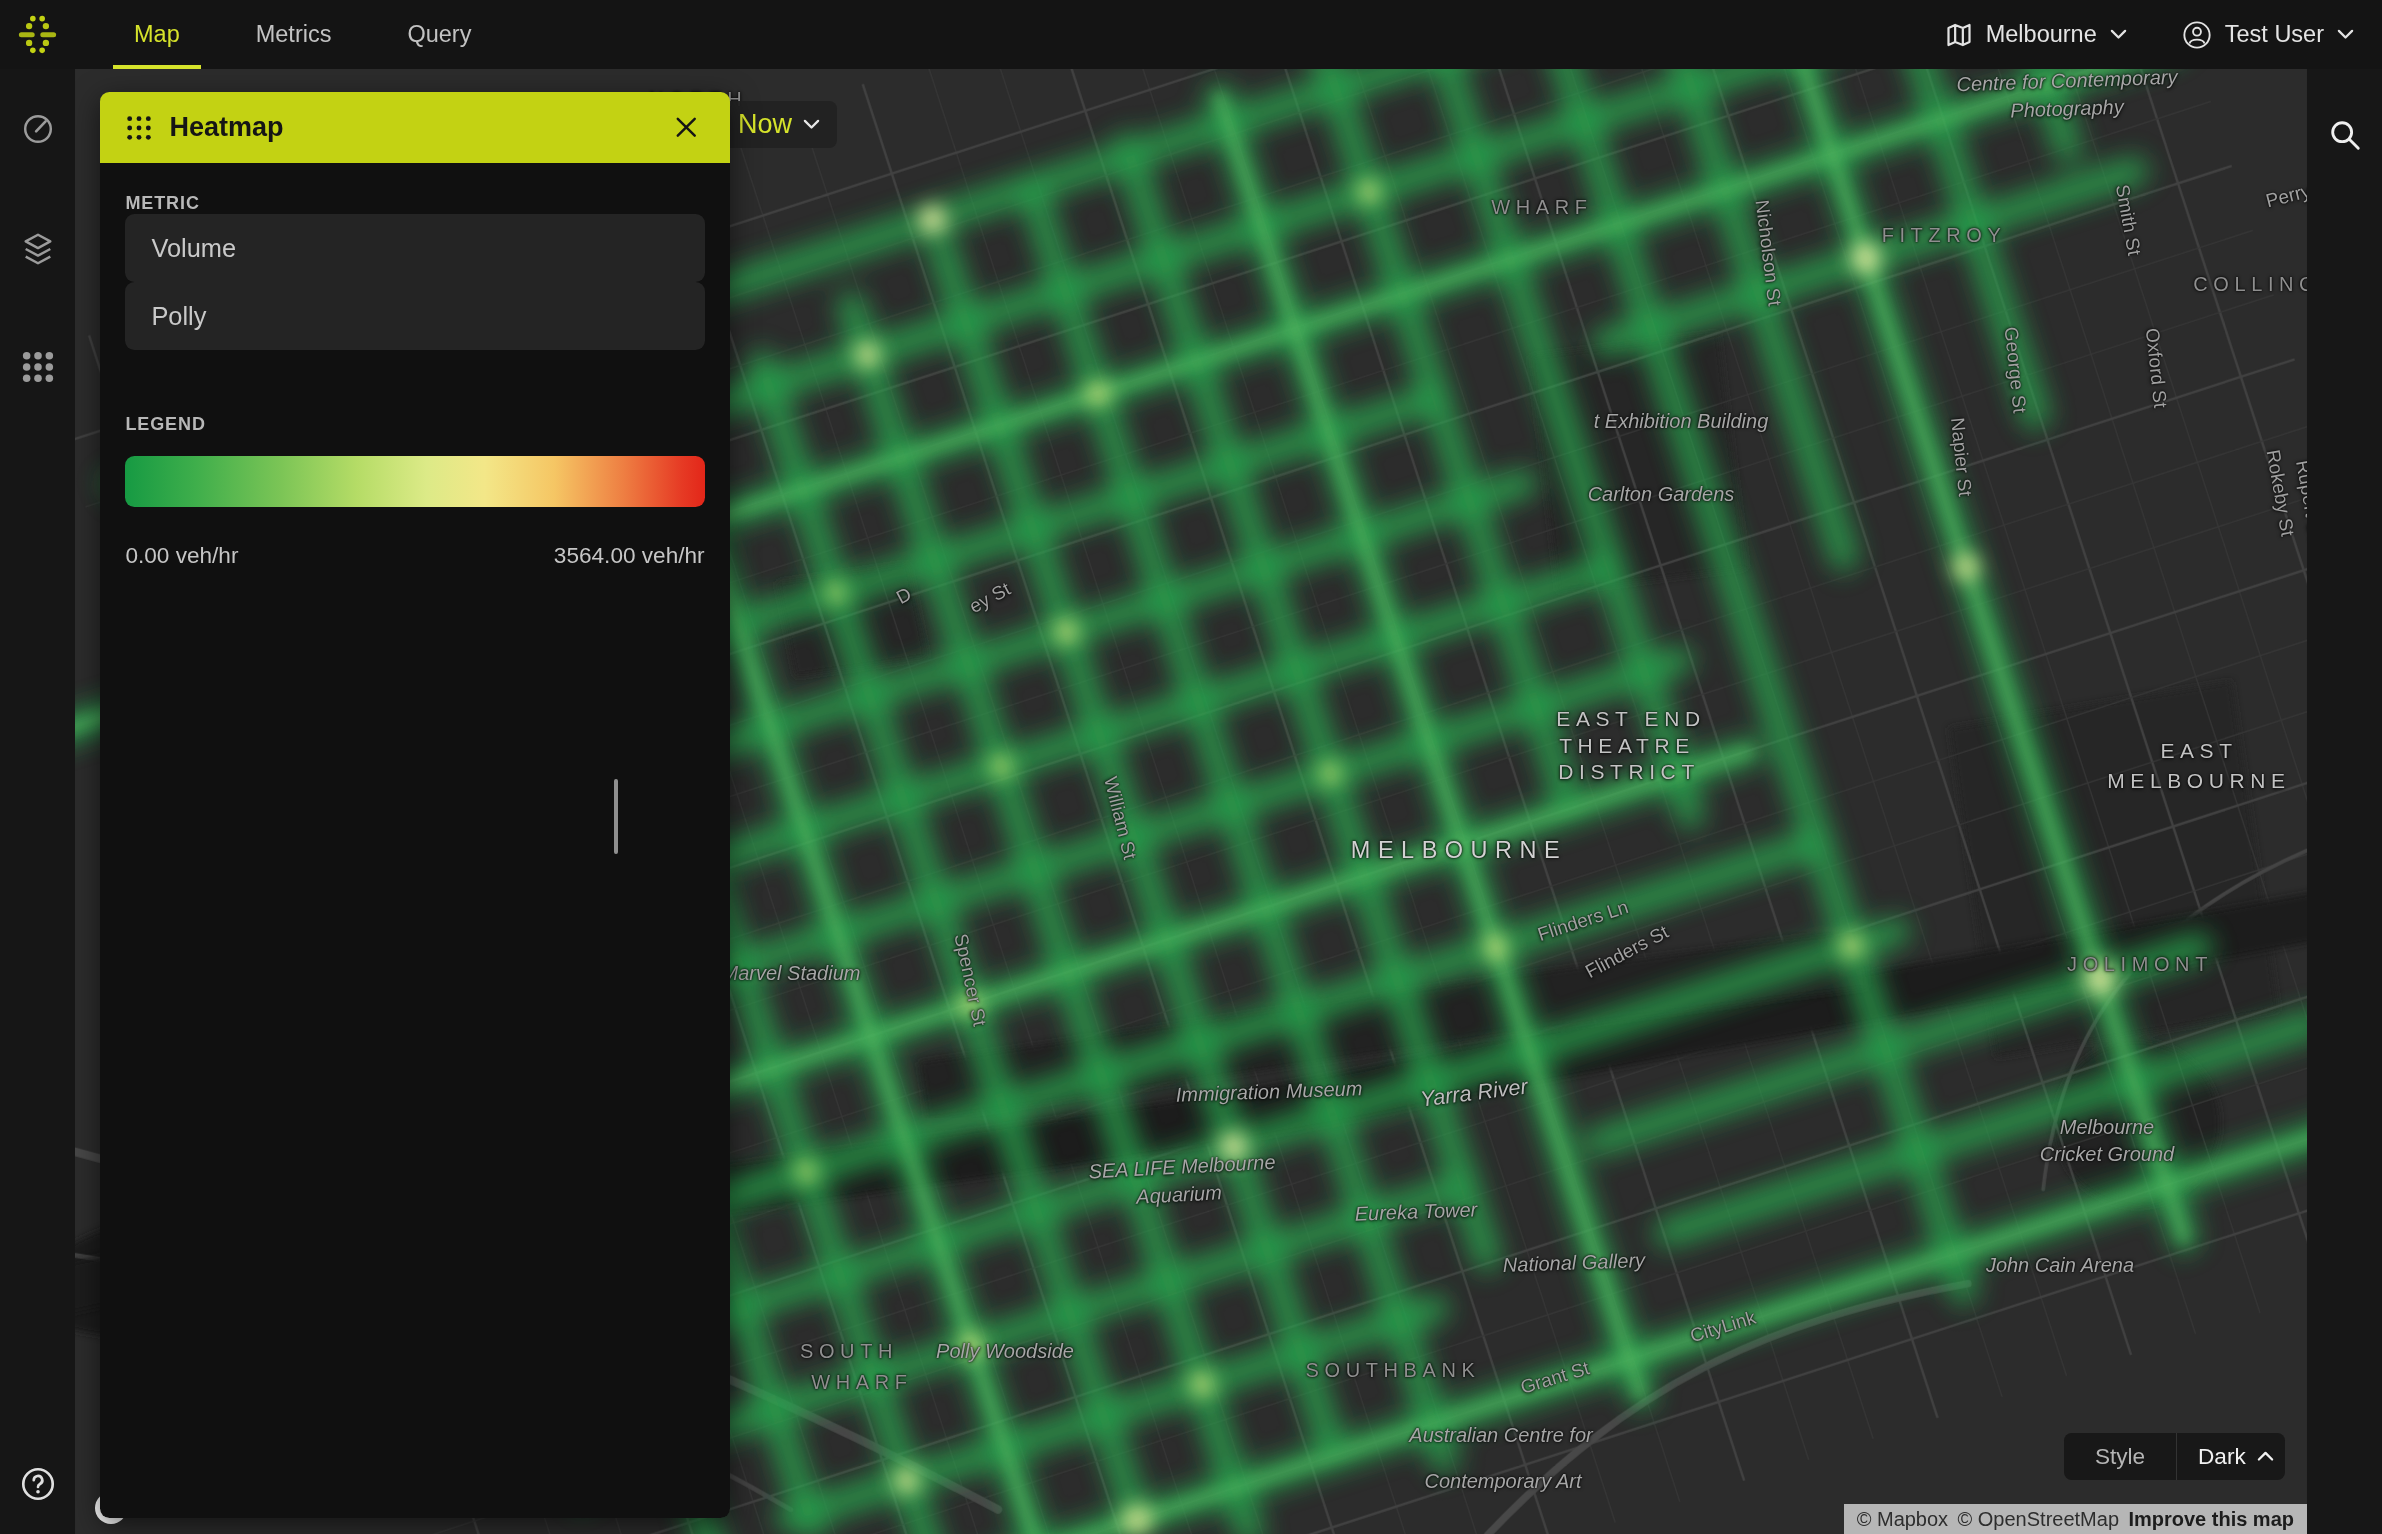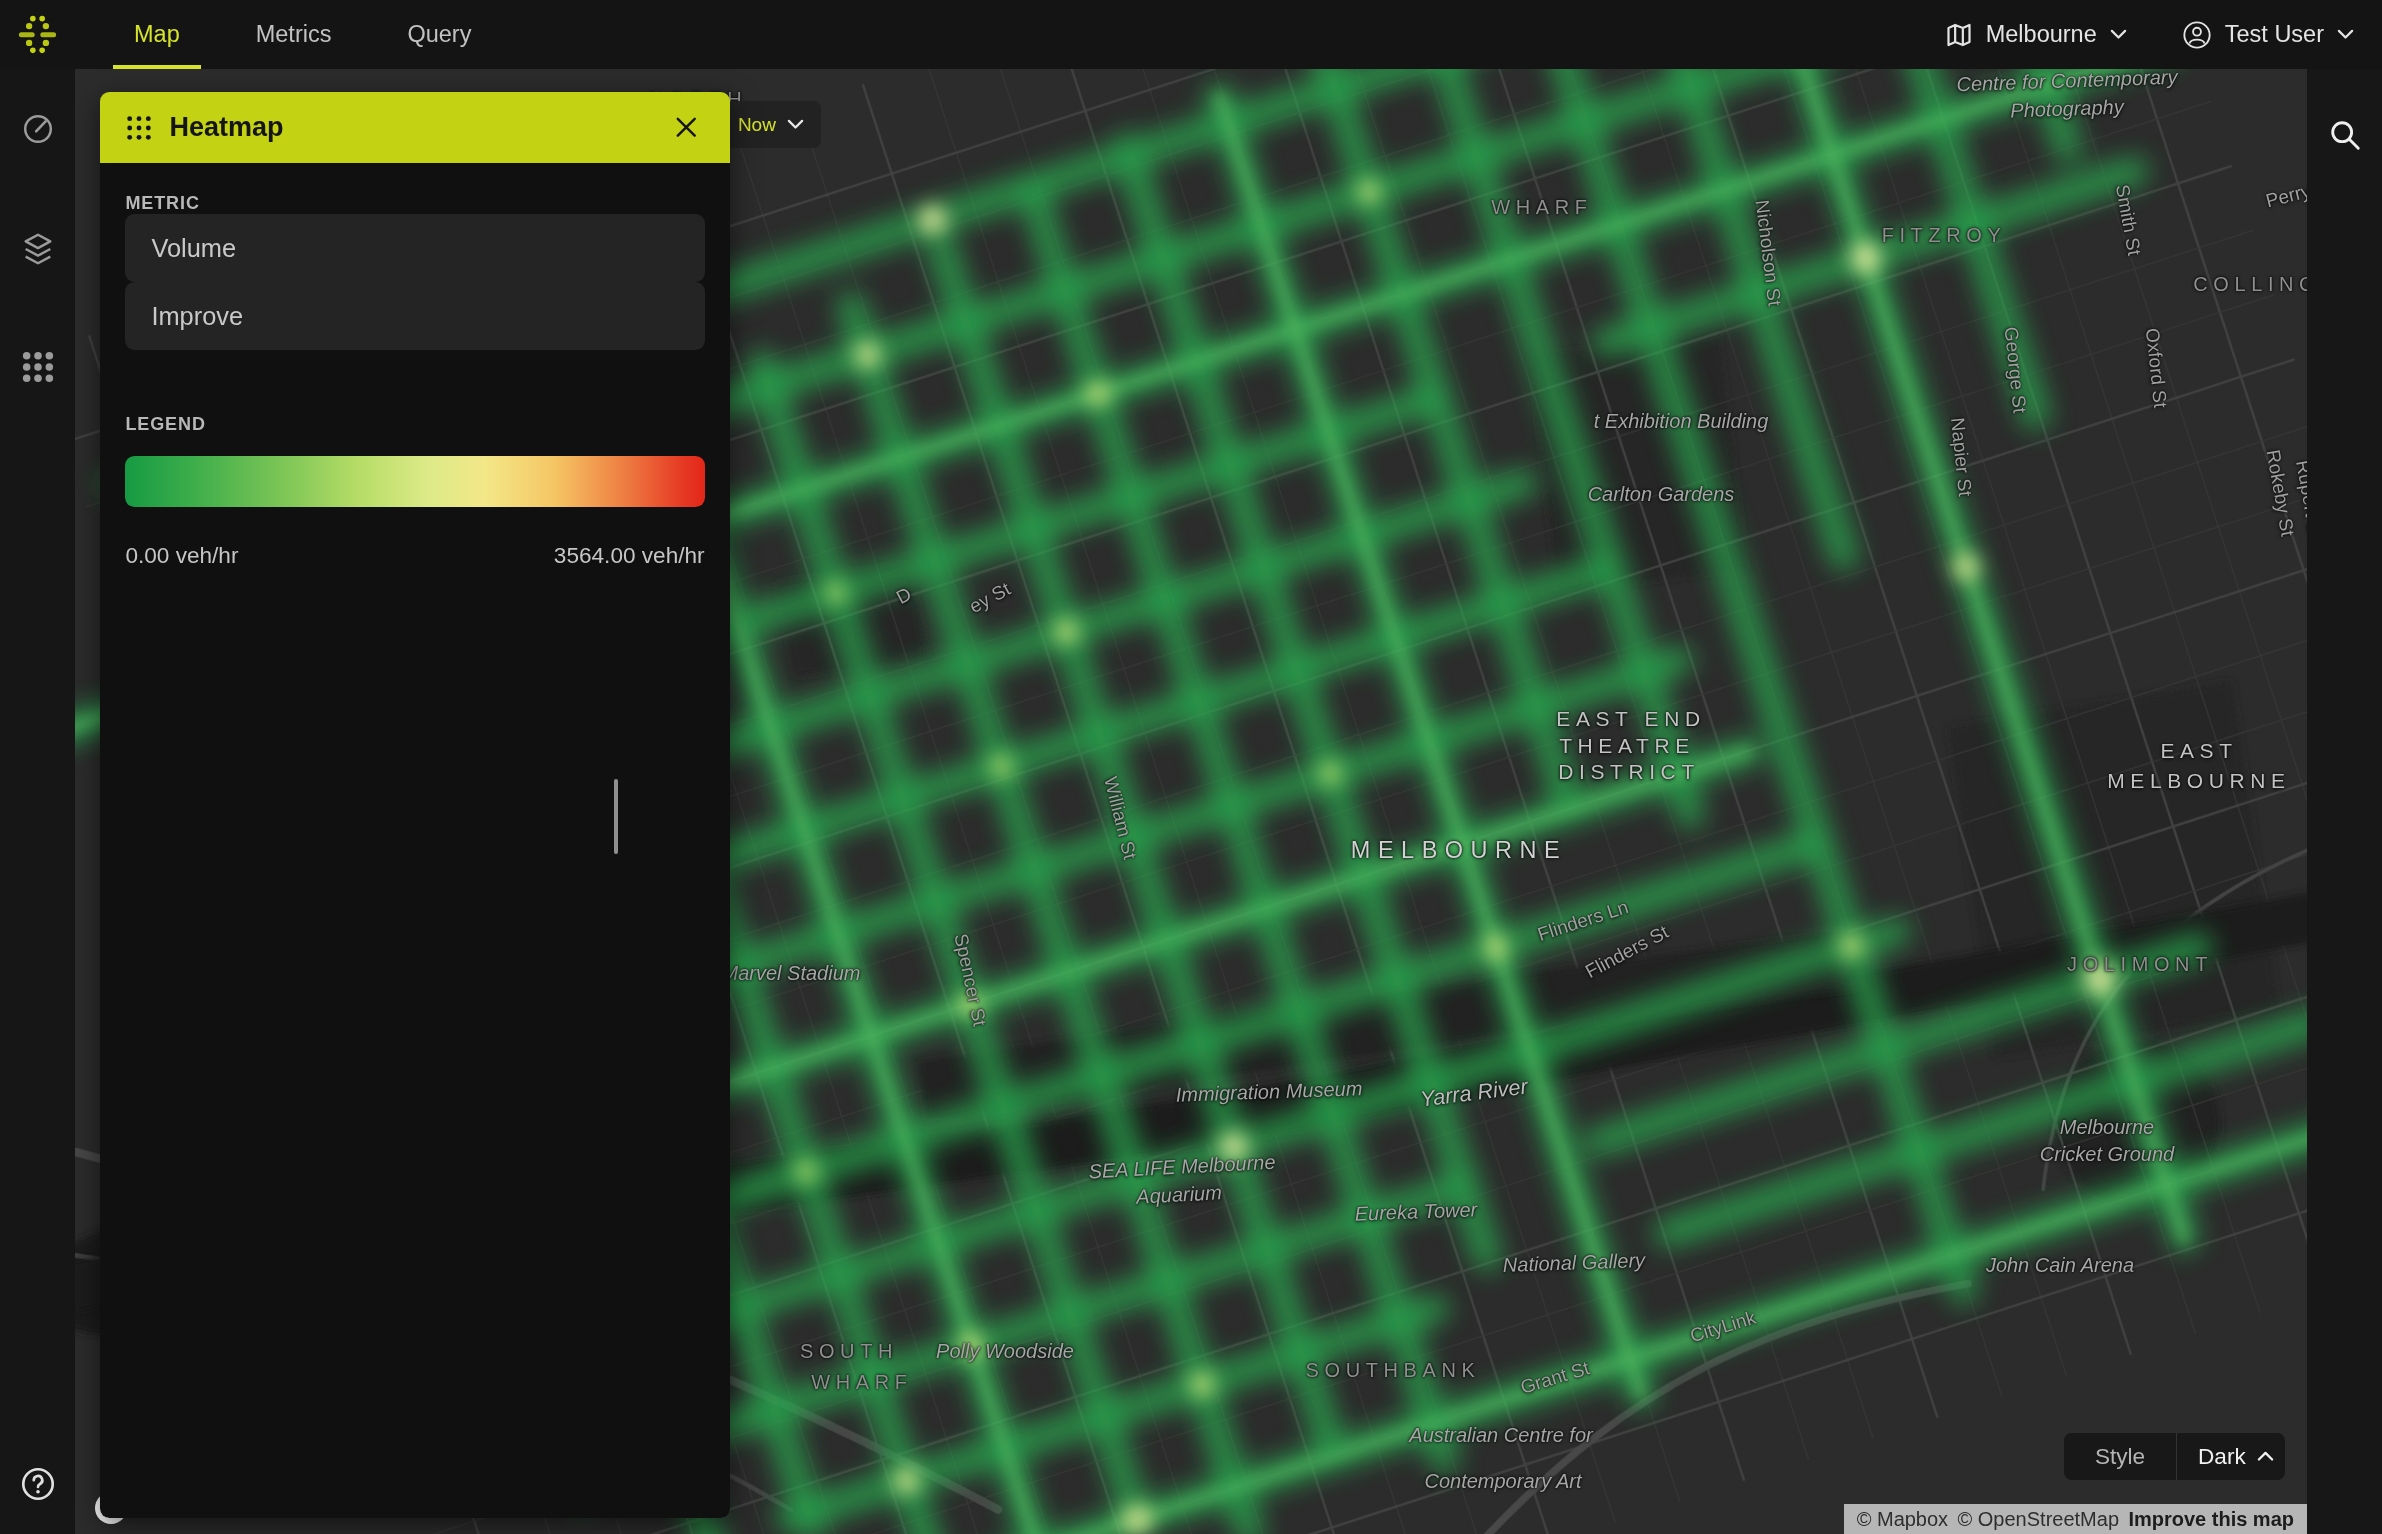--- a/index.html
+++ b/index.html
@@ -45,21 +45,21 @@
   .lbl.ital{font-style:italic;color:#a6a6a6;font-size:20px;}
   .lbl.italW{font-style:italic;color:#bdbdbd;font-size:21.7px;}
   .lbl.caps{color:#8f8f8f;letter-spacing:5.6px;font-size:20px;}
   .lbl.capsL{color:#c3c3c3;letter-spacing:5.6px;font-size:21px;}
   .lbl.capsXL{color:#d2d2d2;letter-spacing:7.5px;font-size:23.5px;}
   
   .time-ctl{position:absolute;left:581px;top:32px;height:47px;background:rgba(34,34,34,.95);
     border-radius:7.5px;display:flex;align-items:center;z-index:5;cursor:pointer;}
   .time-ctl .seg{display:flex;align-items:center;gap:11.3px;padding:0 17px;height:100%;}
   .time-ctl .divider{width:0.9px;height:100%;background:#3d3d3d;}
-  .time-ctl .now{color:var(--accent-text);font-size:19px;}
+  .time-ctl .now{color:var(--accent-text);font-size:27px;}
   
   .style-ctl{position:absolute;right:21.7px;bottom:55px;height:47px;background:#181818;
     border-radius:7.5px;display:flex;align-items:center;z-index:5;cursor:pointer;}
   .style-ctl .s-label{color:#b5b5b5;font-size:22.6px;padding:0 31px;}
   .style-ctl .divider{width:0.9px;height:100%;background:#333;}
   .style-ctl .s-val{color:#f2f2f2;font-size:22.6px;padding:0 11.3px 0 21px;display:flex;
     align-items:center;gap:11.3px;}
   
   .attrib{position:absolute;right:0;bottom:0;height:31px;background:rgba(222,222,222,.78);
     display:flex;align-items:center;gap:9.4px;padding:0 13px;z-index:6;
@@ -460,21 +460,21 @@
     <div class="panel-close">
       <svg width="24.5" height="24.5" viewBox="0 0 26 26">
         <line x1="4" y1="4" x2="22" y2="22" stroke="#151515" stroke-width="2.6" stroke-linecap="round"></line>
         <line x1="22" y1="4" x2="4" y2="22" stroke="#151515" stroke-width="2.6" stroke-linecap="round"></line>
       </svg>
     </div>
   </div>
   <div class="panel-body">
     <div class="sec-label metric">METRIC</div>
     <div class="field">Volume</div>
-    <div class="field">Improve</div>
+    <div class="field">Polly</div>
     <div class="sec-label legend">LEGEND</div>
     <div class="gradient"></div>
     <div class="legend-vals">
       <span>0.00 veh/hr</span>
       <span>3564.00 veh/hr</span>
     </div>
   </div>
 </div>
 <div class="scroll-thumb"></div>
 

